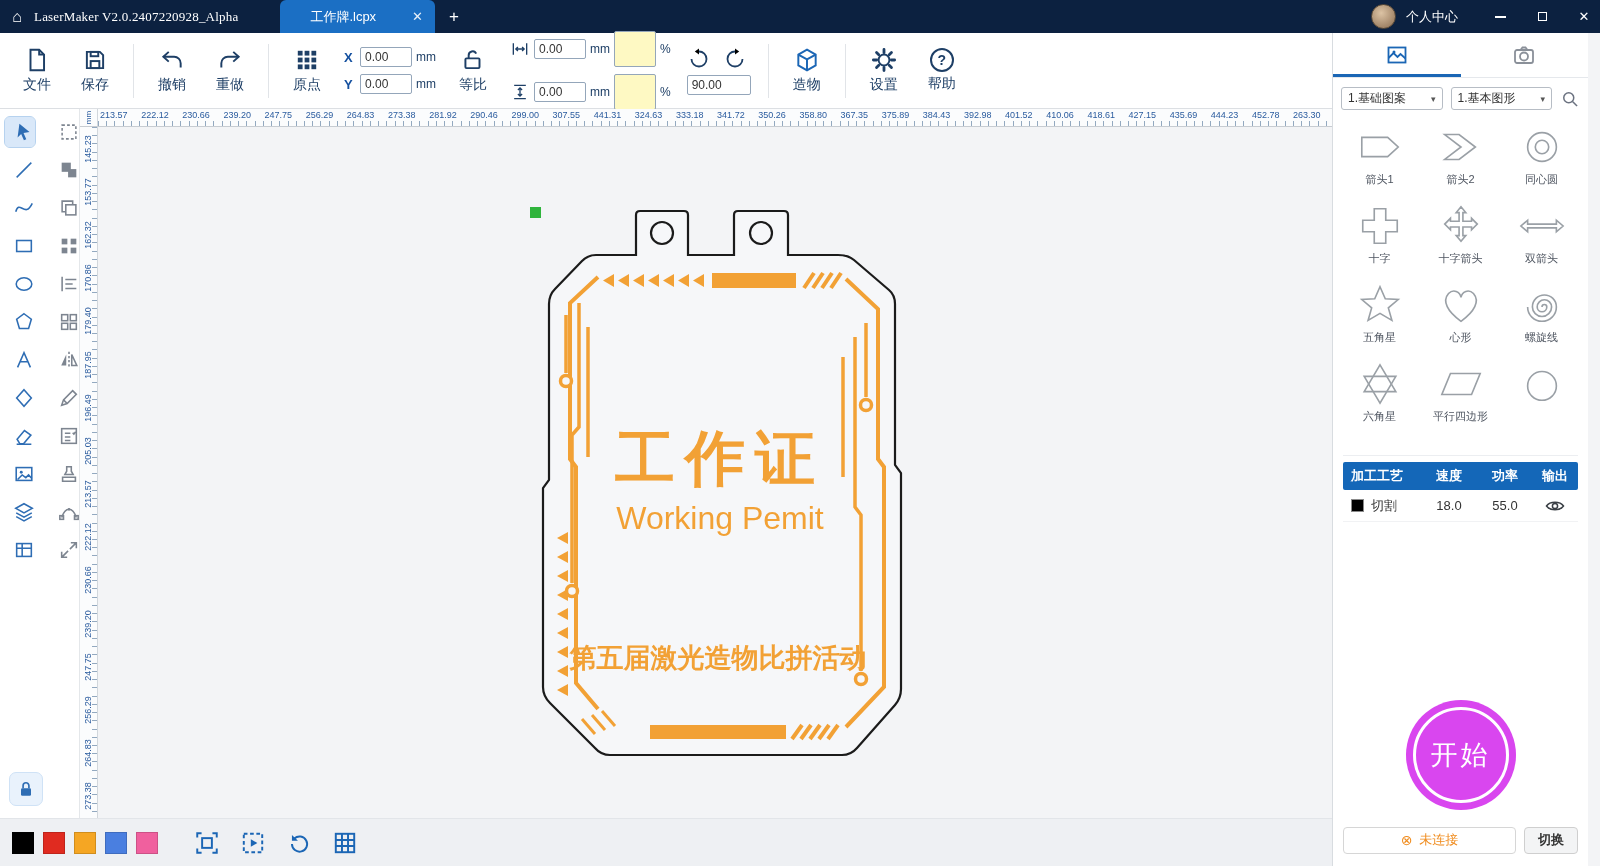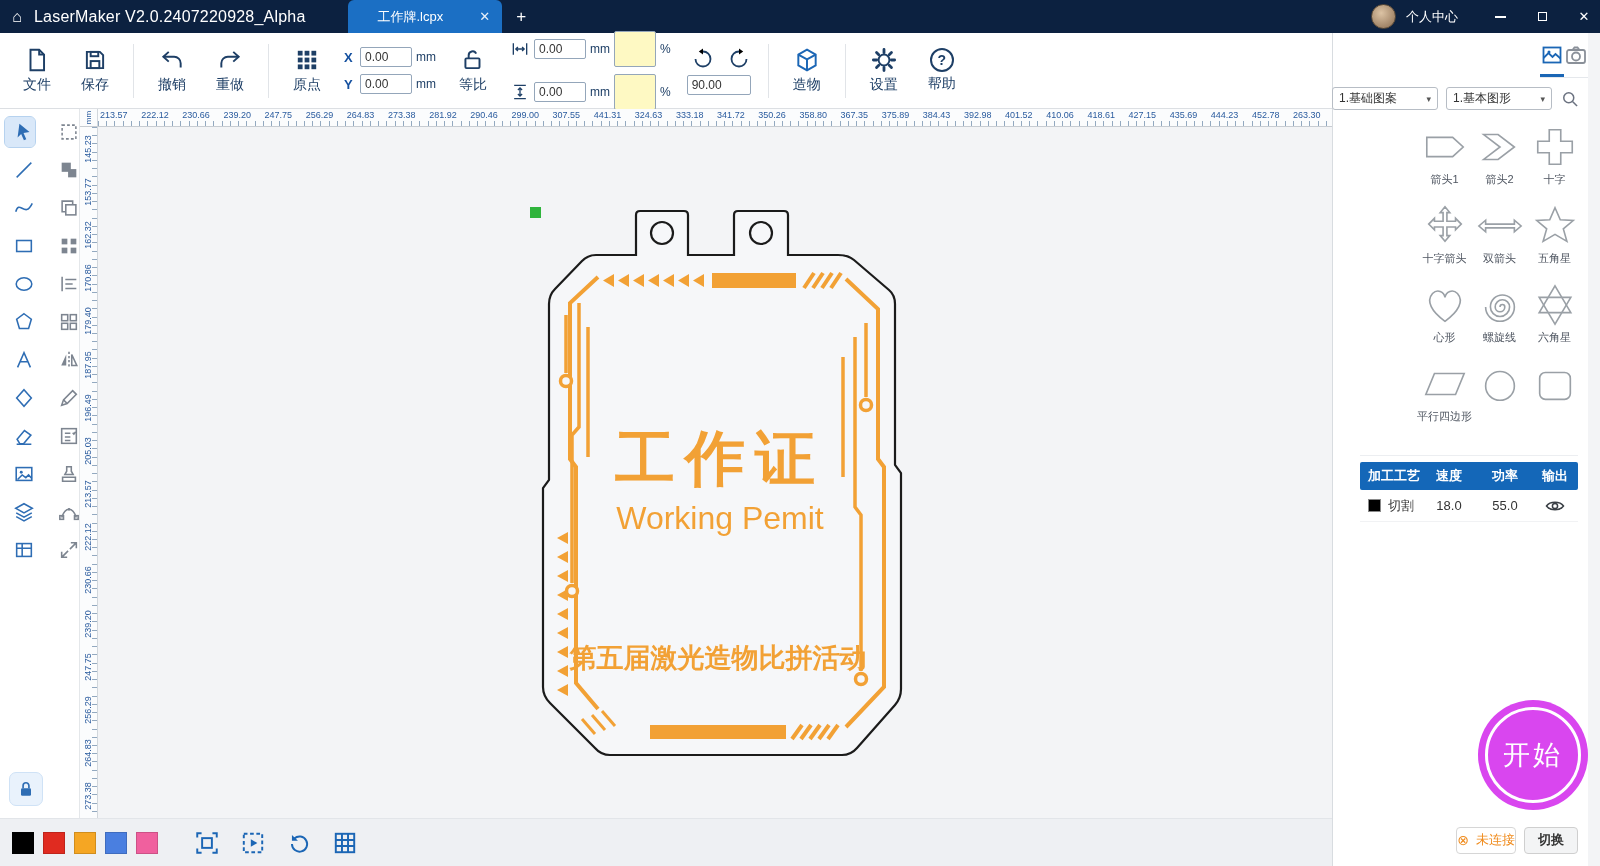--- a/index.html
+++ b/index.html
@@ -3,21 +3,21 @@
 <meta charset="utf-8">
 <style>
   * { box-sizing: border-box; margin: 0; padding: 0; }
   html,body { width:1600px; height:866px; overflow:hidden; font-family:"Liberation Sans",sans-serif; background:#f3f4f6; }
 
   .app { width:1600px; height:866px; display:flex; flex-direction:column; }
 
   
   .titlebar { height:33px; background:#0c2140; display:flex; align-items:center; color:#fff; flex:0 0 33px; }
   .home-ico { width:34px; text-align:center; font-size:16px; cursor:pointer; }
-  .app-title { font-size:16px; letter-spacing:.2px; }
+  .app-title { font-size:13px; letter-spacing:.2px;font-family:Liberation Serif, serif; }
   .tab { margin-left:42px; height:33px; background:#1b6fc4; display:flex; align-items:center; padding:0 12px 0 30px; gap:36px; font-size:13px; border-radius:6px 6px 0 0; cursor:pointer; }
   .tab-x { font-size:13px; opacity:.9; cursor:pointer; }
   .tab-plus { margin-left:14px; font-size:17px; cursor:pointer; }
   .tb-right { margin-left:auto; display:flex; align-items:center; gap:10px; }
   .avatar { width:25px; height:25px; border-radius:50%; background:radial-gradient(circle at 40% 35%, #dcc3a4, #8a6c50); border:1px solid #5a4a38; }
   .user-label { font-size:13px; margin-right:16px; cursor:pointer; }
   .wc { width:32px; height:33px; display:flex; align-items:center; justify-content:center; cursor:pointer; }
   .wc-min { width:11px; height:2px; background:#fff; display:inline-block; }
   .wc-max { width:9px; height:9px; border:1.4px solid #fff; display:inline-block; }
   .wc-close { color:#fff; font-size:13px; }
@@ -32,21 +32,21 @@
   .tbtn svg { width:26px; height:26px; stroke:currentColor; fill:none; stroke-width:1.8; }
   .tbtn.blue { color:#1b66b5; }
   .tlabel { font-size:14px; color:#1e3f66; }
   .vsep { width:1px; height:54px; background:#e1e4e8; margin:0 9px; }
   .xy-group, .wh-group { display:flex; flex-direction:column; gap:7px; margin:0 8px; }
   .io-row { display:flex; align-items:center; gap:4px; font-size:12px; color:#1e3f66; }
   .io-row b { color:#14509f; font-size:13px; width:12px; }
   .io-row svg { width:20px; height:20px; stroke:#1e3f66; fill:none; stroke-width:1.6; }
   .num-input { width:52px; height:20px; border:1px solid #94a6ba; border-radius:2px; font-size:12px; padding:0 4px; color:#333; font-family:"Liberation Sans",sans-serif; background:#fff; }
   .pct-input { width:36px; height:36px; border:1px solid #94a6ba; border-radius:2px; font-size:12px; padding:0 20px; color:#333; background:#fef9c3; }
-  .rot-group { display:flex; flex-direction:column; align-items:flex-end; gap:4px; margin:0 8px; }
+  .rot-group { display:flex; flex-direction:column; align-items:flex-start; gap:4px; margin:0 8px; }
   .rot-icons { display:flex; gap:12px; }
   .rot-icons svg { width:24px; height:24px; stroke:#1e3f66; fill:none; stroke-width:1.8; cursor:pointer; }
   .rot-input { width:64px; height:20px; border:1px solid #94a6ba; border-radius:2px; font-size:12px; padding:0 4px; color:#333; text-align:left; background:#fff; }
   .help-circ { width:24px; height:24px; border:2px solid #1e3f66; border-radius:50%; display:flex; align-items:center; justify-content:center; font-weight:bold; font-size:14px; color:#1e3f66; }
 
   
   .work-row { flex:1; display:flex; min-height:0; }
   .left-tools { width:80px; background:#fff; border-right:1px solid #e4e7ea; display:flex; flex-direction:column; padding:8px 0 12px; }
   .tool-grid { display:grid; grid-template-columns:40px 40px; justify-content:center; row-gap:8px; }
   .tool { width:30px; height:30px; margin:auto; display:flex; align-items:center; justify-content:center; border-radius:5px; cursor:pointer; }
@@ -73,21 +73,21 @@
 
   
   .bottom-bar { height:48px; background:#eef0f3; border-top:1px solid #e2e5e9; display:flex; align-items:center; padding-left:12px; gap:8px; flex:0 0 48px; }
   .swatches { display:flex; gap:9px; }
   .swatch { width:22px; height:22px; cursor:pointer; border:1px solid rgba(0,0,0,.15); }
   .bb-icons { display:flex; gap:20px; margin-left:28px; }
   .bb-icons .bbi { width:26px; height:26px; cursor:pointer; color:#1b66b5; }
   .bb-icons svg { width:26px; height:26px; stroke:currentColor; fill:none; stroke-width:1.8; }
 
   
-  .right-panel { width:256px; background:#fff; border-left:1px solid #d8dce0; display:flex; flex-direction:column;align-items:flex-end; }
+  .right-panel { width:256px; background:#fff; border-left:1px solid #d8dce0; display:flex; flex-direction:column; }
   .rp-tabs { height:45px; display:flex; border-bottom:1px solid #e5e8ec; flex:0 0 45px; }
   .rp-tab { flex:1; display:flex; align-items:center; justify-content:center; cursor:pointer; color:#8a9099; }
   .rp-tab.active { color:#1b66b5; box-shadow:inset 0 -3px 0 #1b66b5; }
   .rp-tab svg { width:24px; height:24px; stroke:currentColor; fill:none; stroke-width:1.8; }
   .rp-filters { display:flex; align-items:center; gap:8px; padding:9px 8px; flex:0 0 40px; }
   .dd { width:106px; height:23px; border:1px solid #b7bdc5; border-radius:3px; display:flex; align-items:center; justify-content:space-between; padding:0 6px; font-size:12px; color:#333; cursor:pointer; background:#fff; }
   .dd .caret { font-size:9px; color:#555; }
   .search-ico { margin-left:auto; width:20px; height:20px; color:#6b7280; cursor:pointer; }
   .search-ico svg { width:20px; height:20px; stroke:currentColor; fill:none; stroke-width:1.8; }
   .shape-grid { display:grid; grid-template-columns:repeat(3,1fr); grid-auto-rows:79px; padding:0 6px; height:328px; overflow:hidden; flex:0 0 328px; }
@@ -662,20 +662,27 @@
           <div class="shape-label">箭头1</div>
         </div>
         <div class="shape-cell">
           <svg viewBox="0 0 48 48">
               <path d="M7 11h15l17 13-17 13H7l17-13z"></path>
             </svg>
           <div class="shape-label">箭头2</div>
         </div>
         <div class="shape-cell">
           <svg viewBox="0 0 48 48">
+              <circle cx="24" cy="24" r="15"></circle>
+              <circle cx="24" cy="24" r="7"></circle>
+            </svg>
+          <div class="shape-label">同心圆</div>
+        </div>
+        <div class="shape-cell">
+          <svg viewBox="0 0 48 48">
               <path d="M18 6h12v12h12v12H30v12H18V30H6V18h12z"></path>
             </svg>
           <div class="shape-label">十字</div>
         </div>
         <div class="shape-cell">
           <svg viewBox="0 0 48 48">
               <path d="M24 4 19 10h3v9h-9v-3l-6 6 6 6v-3h9v9h-3l5 6 5-6h-3v-9h9v3l6-6-6-6v3h-9v-9h3z"></path>
             </svg>
           <div class="shape-label">十字箭头</div>
         </div>

